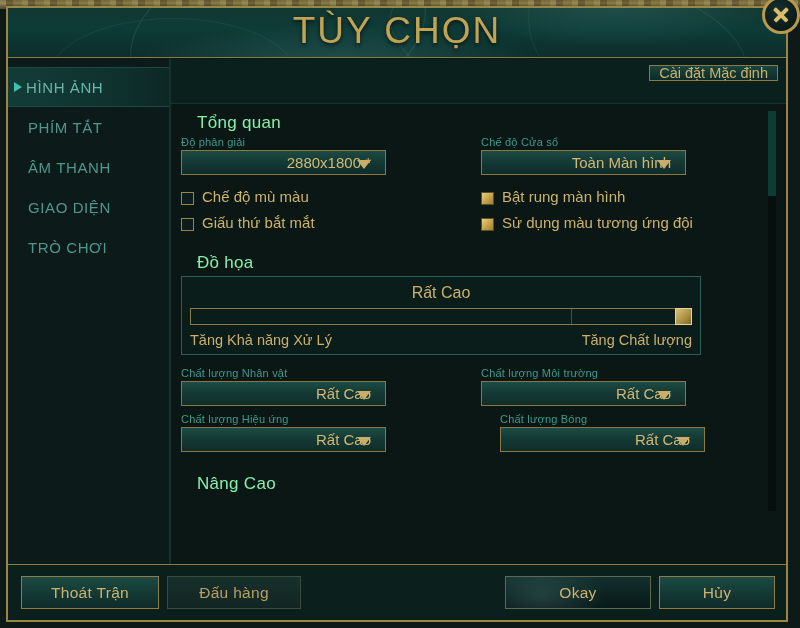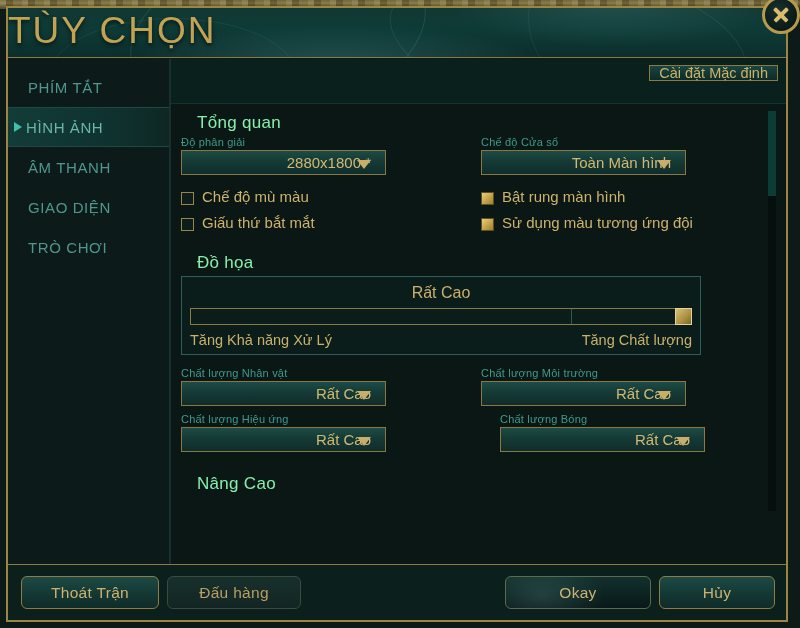--- a/index.html
+++ b/index.html
@@ -66,21 +66,21 @@
   .s2 { left: 380px; top: -40px;  width: 360px; height: 150px; transform: rotate(9deg);
         border-color: rgba(150,230,225,.10); }
   .s3 { left: 520px; top: -90px;  width: 280px; height: 200px;
         border-color: rgba(150,230,225,.08); }
   .s4 { left: 40px;  top: 10px;   width: 250px; height: 120px;
         border-color: rgba(150,230,225,.07); }
 
   #title-text {
     position: absolute;
     left: 0; right: 0; top: 2px;
-    text-align: left;
+    text-align: center;
     font-size: 37px;
     letter-spacing: 2px;
     color: #c2a253;
     text-shadow: 0 2px 4px rgba(0,0,0,.65);
   }
 
   
   #close-btn {
     position: absolute;
     left: 762px; top: -4px;
@@ -322,21 +322,20 @@
   .fbtn {
     position: absolute;
     top: 11px;
     height: 33px;
     display: flex;
     align-items: center;
     justify-content: center;
     font-size: 15.5px;
     cursor: pointer;
     letter-spacing: .3px;
-    border-radius: 6px;
   }
   .fbtn.gold {
     color: #cdb271;
     background: linear-gradient(180deg,#1c4a44 0%,#143833 55%,#0f2b28 100%);
     border: 1px solid #8f7c43;
   }
   .fbtn.dim {
     color: #b89f63;
     background: linear-gradient(180deg,#17302c 0%,#132523 100%);
     border: 1px solid #3d4a3c;
@@ -368,26 +367,26 @@
       <div class="swirl s1"></div>
       <div class="swirl s2"></div>
       <div class="swirl s3"></div>
       <div class="swirl s4"></div>
       <div id="title-text">TÙY CHỌN</div>
     </div>
 
     <div id="body-area">
 
       <nav id="sidebar">
-        <div class="nav-item">
-          <span>PHÍM TẮT</span>
-        </div>
         <div class="nav-item active">
           <span class="nav-arrow"></span>
           <span>HÌNH ẢNH</span>
+        </div>
+        <div class="nav-item">
+          <span>PHÍM TẮT</span>
         </div>
         <div class="nav-item">
           <span>ÂM THANH</span>
         </div>
         <div class="nav-item">
           <span>GIAO DIỆN</span>
         </div>
         <div class="nav-item">
           <span>TRÒ CHƠI</span>
         </div>

